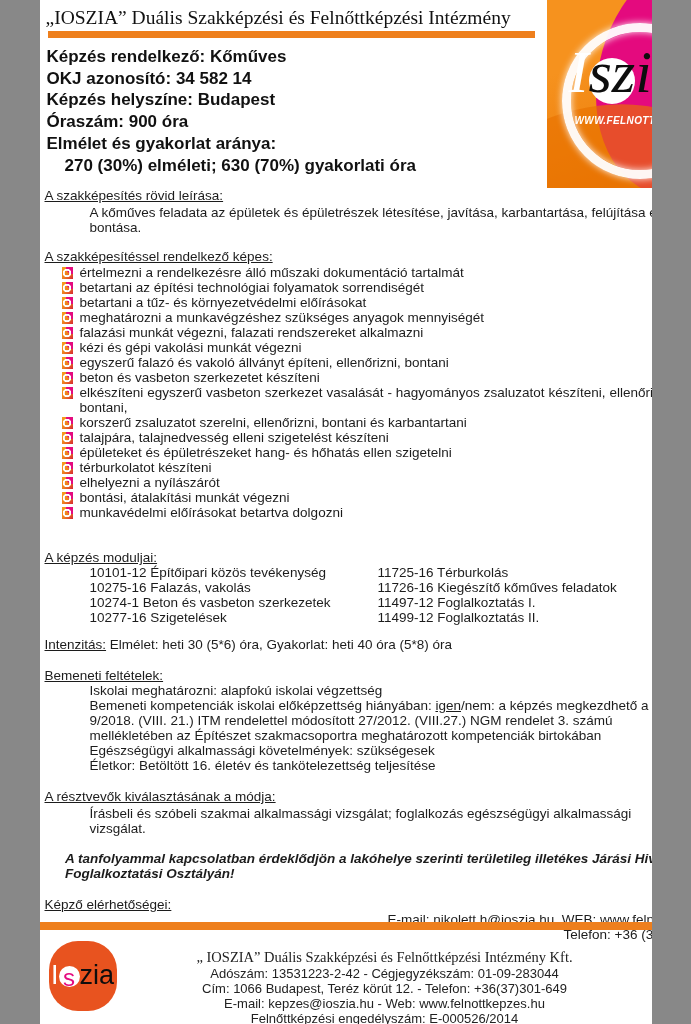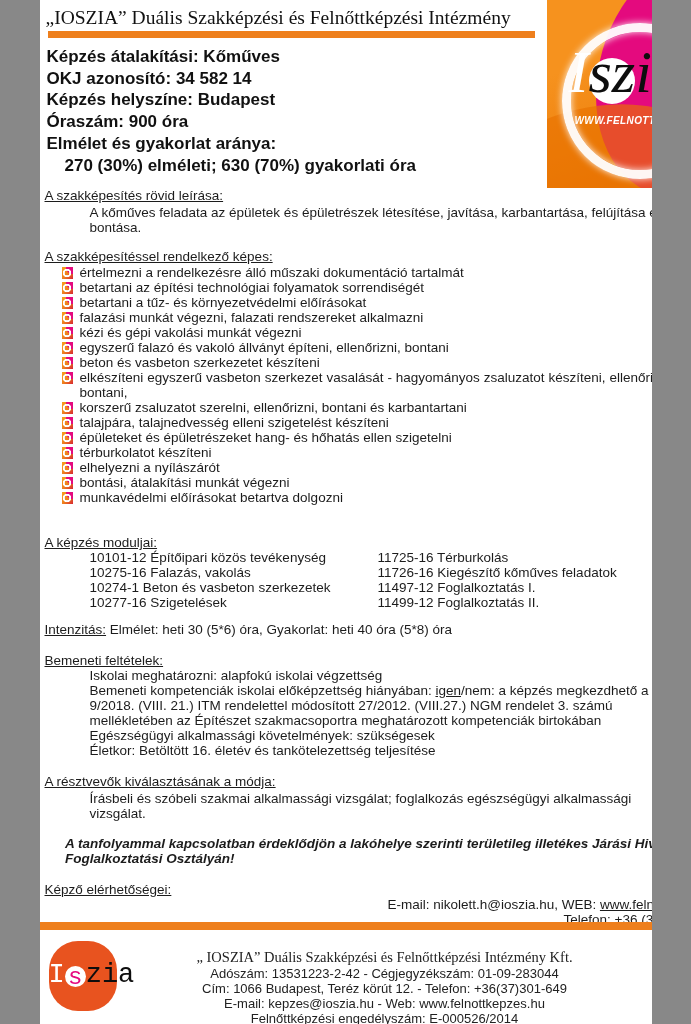--- a/index.html
+++ b/index.html
@@ -53,21 +53,21 @@
   .h5x{margin-top:16px;}
   .entry{margin-left:50px;width:600px;}
   .entry .u{text-decoration:underline;}
   .h6x{margin-top:16px;}
   .notice{margin:15px auto 0;width:640px;font-weight:bold;font-style:italic;}
   .contact{margin-left:50px;text-align:right;}
   .contact a{color:#1c1c1c;}
   
   .foot-rule{position:absolute;left:0;top:922px;width:691px;height:8px;}
   .flogo-left{position:absolute;left:9px;top:941px;width:68px;height:70px;
-    font-family:Liberation Mono, monospace;text-align:center;border-radius:29px;}
+    font-family:Liberation Sans, sans-serif;text-align:center;border-radius:29px;}
   .flogo-left .word{display:inline-block;margin-top:20px;font-size:27px;line-height:28px;white-space:nowrap;}
   .flogo-left .fi{color:#fff;}
   .flogo-left .fs{display:inline-block;width:21px;height:21px;border-radius:50%;background:#fff;color:#E5097F;
     text-align:center;line-height:23px;font-size:24px;vertical-align:-2px;}
   .flogo-left .fzia{color:#0d0d0d;}
   .foot-center{position:absolute;left:95px;top:950px;width:500px;text-align:center;font-size:13px;line-height:15px;color:#222;}
   .foot-center .serifline{font-family:"Liberation Serif",serif;font-size:14.5px;margin-bottom:1px;}
   .flogo-right{position:absolute;left:613px;top:947px;width:70px;height:70px;
     font-family:"Liberation Serif",serif;color:#fff;font-size:40px;text-align:center;line-height:70px;}
 </style>
@@ -82,39 +82,39 @@
   <div class="logo" style="background: linear-gradient(160deg, rgb(246, 146, 30) 30%, rgb(232, 114, 0) 100%);">
     <div class="logo-pink" style="background: rgb(228, 10, 126);"></div>
     <div class="logo-swoosh" style="background: rgb(232, 114, 0);"></div>
     <div class="logo-ring"></div>
     <div class="logo-sdot"></div>
     <div class="logo-word"><span class="w-i">I</span><span class="w-szia">szia</span></div>
     <div class="logo-url">WWW.FELNOTTKEPZES.HU</div>
   </div>
 
   <div class="course">
-    <div>Képzés átalakítási: Kőműves</div>
+    <div>Képzés rendelkező: Kőműves</div>
     <div>OKJ azonosító: 34 582 14</div>
     <div>Képzés helyszíne: Budapest</div>
     <div>Óraszám: 900 óra</div>
     <div>Elmélet és gyakorlat aránya:</div>
     <div class="indent">270 (30%) elméleti; 630 (70%) gyakorlati óra</div>
   </div>
 
   <div class="flow">
 
     <div class="sec-head h1x">A szakképesítés rövid leírása:</div>
     <div class="sec-body">A kőműves feladata az épületek és épületrészek létesítése, javítása, karbantartása, felújítása és bontása.</div>
 
     <div class="sec-head h2x">A szakképesítéssel rendelkező képes:</div>
     <ul class="comp">
       <li><span class="b-icon"></span><span>értelmezni a rendelkezésre álló műszaki dokumentáció tartalmát</span></li>
       <li><span class="b-icon"></span><span>betartani az építési technológiai folyamatok sorrendiségét</span></li>
       <li><span class="b-icon"></span><span>betartani a tűz- és környezetvédelmi előírásokat</span></li>
-      <li><span class="b-icon"></span></li>
+      <li><span class="b-icon"></span><span>meghatározni a munkavégzéshez szükséges anyagok mennyiségét</span></li>
       <li><span class="b-icon"></span><span>falazási munkát végezni, falazati rendszereket alkalmazni</span></li>
       <li><span class="b-icon"></span><span>kézi és gépi vakolási munkát végezni</span></li>
       <li><span class="b-icon"></span><span>egyszerű falazó és vakoló állványt építeni, ellenőrizni, bontani</span></li>
       <li><span class="b-icon"></span><span>beton és vasbeton szerkezetet készíteni</span></li>
       <li><span class="b-icon"></span><span>elkészíteni egyszerű vasbeton szerkezet vasalását - hagyományos zsaluzatot készíteni, ellenőrizni és bontani,</span></li>
       <li><span class="b-icon"></span><span>korszerű zsaluzatot szerelni, ellenőrizni, bontani és karbantartani</span></li>
       <li><span class="b-icon"></span><span>talajpára, talajnedvesség elleni szigetelést készíteni</span></li>
       <li><span class="b-icon"></span><span>épületeket és épületrészeket hang- és hőhatás ellen szigetelni</span></li>
       <li><span class="b-icon"></span><span>térburkolatot készíteni</span></li>
       <li><span class="b-icon"></span><span>elhelyezni a nyílászárót</span></li>

